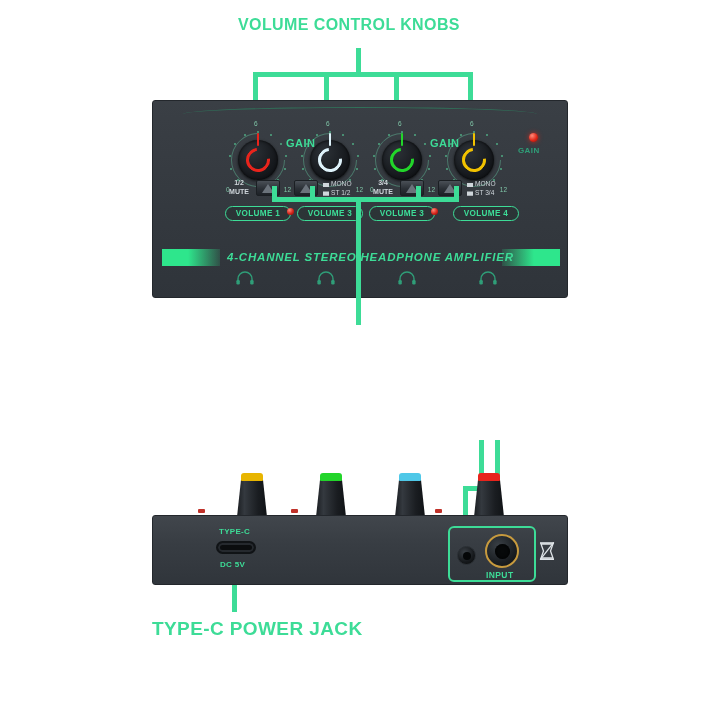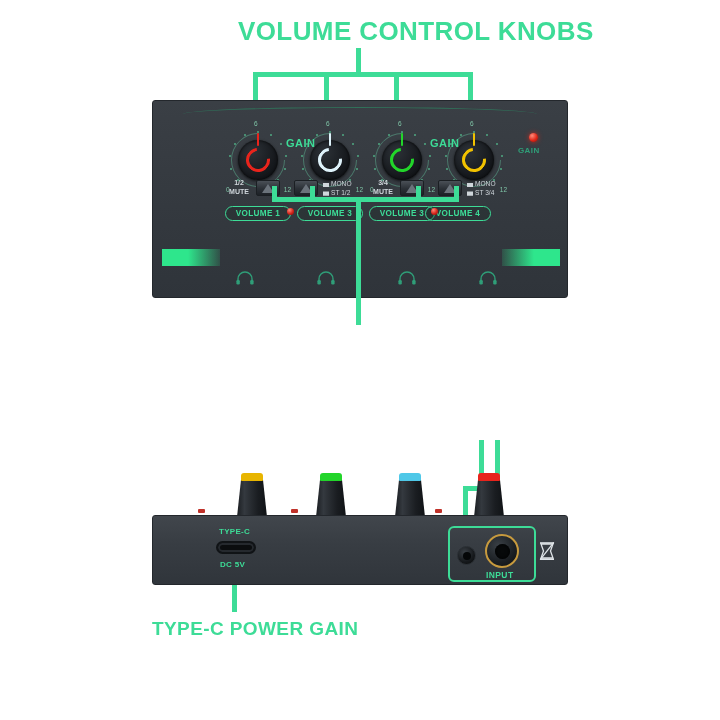--- a/index.html
+++ b/index.html
@@ -14,21 +14,21 @@
   .stage { position:absolute; inset:0; }
 
   
   .callout {
     position:absolute;
     color:#3ddc97;
     font-weight:bold;
     letter-spacing:.4px;
     white-space:nowrap;
   }
-  #c-volume  { left:238px; top:16px;  font-size:26px; }
+  #c-volume  { left:238px; top:16px;  font-size:16px; }
   #c-mono    { left:249px; top:331px; font-size:21px; }
   #c-input   { left:352px; top:411px; font-size:19px; }
   #c-typec   { left:152px; top:618px; font-size:19px; }
 
   
   .ln { position:absolute; background:#3ddc97; }
 
   
   .front-panel {
     position:absolute;
@@ -234,36 +234,36 @@
     position:absolute; border:2px solid #3ddc97; border-radius:6px;
   }
   .weee { position:absolute; width:18px; height:22px; }
 </style>
 </head>
 <body>
 
 <div class="stage">
 
   <div class="callout" id="c-volume">VOLUME CONTROL KNOBS</div>
-  <div class="callout" id="c-typec">TYPE-C POWER GAIN</div>
+  <div class="callout" id="c-typec">TYPE-C POWER JACK</div>
 
   <div class="ln" style="left:356px; top:48px; width:5px; height:26px;"></div>
   <div class="ln" style="left:253px; top:72px; width:220px; height:5px;"></div>
   <div class="ln" style="left:253px; top:72px; width:5px; height:86px;"></div>
   <div class="ln" style="left:324px; top:72px; width:5px; height:86px;"></div>
   <div class="ln" style="left:394px; top:72px; width:5px; height:86px;"></div>
   <div class="ln" style="left:468px; top:72px; width:5px; height:86px;"></div>
 
   <div class="front-panel">
     <div class="fp-inner-arc"></div>
 
     <div class="vol-badge" style="left:72px;">VOLUME 1</div>
     <div class="vol-badge" style="left:144px;">VOLUME 3</div>
     <div class="vol-badge" style="left:216px;">VOLUME 3</div>
-    <div class="vol-badge" style="left:272px;">VOLUME 4</div>
+    <div class="vol-badge" style="left:300px;">VOLUME 4</div>
 
     <div class="knob-wrap" style="left:74px; top:28px; color:#e8241c;">
       <div class="knob-scale">
           <i style="left: 11.201px; top: 50.799px;"></i>
           <i style="left: 4.37042px; top: 39.6525px;"></i>
           <i style="left: 3.34473px; top: 26.6198px;"></i>
           <i style="left: 8.34752px; top: 14.542px;"></i>
           <i style="left: 18.2883px; top: 6.05182px;"></i>
           <i style="left: 31px; top: 3px;"></i>
           <i style="left: 43.7117px; top: 6.05182px;"></i>
@@ -389,20 +389,21 @@
     <div class="mono-block" style="left:314px; top:79px;">
       <div><span class="mini-ico"></span><span>MONO</span></div>
       <div><span class="mini-ico"></span><span>ST 3/4</span></div>
     </div>
 
     <div class="red-dot" style="left:134px; top:107px;"></div>
     <div class="red-dot" style="left:278px; top:107px;"></div>
 
     <div class="green-bar" style="left:9px;  top:148px;"></div>
     <div class="green-bar right" style="left:349px; top:148px;"></div>
+    <div class="brand-text" style="left:74px; top:150px;">4-CHANNEL  STEREO  HEADPHONE  AMPLIFIER</div>
 
     <div class="hp-ico" style="left:82px;  top:170px;">
       <svg viewBox="0 0 20 14" width="20" height="14">
           <path d="M3 11V8a7 7 0 0114 0v3" fill="none" stroke="#2f9e78" stroke-width="1.4"></path>
           <rect x="1.4" y="9" width="3.4" height="4.4" rx="1.2" fill="#2f9e78"></rect>
           <rect x="15.2" y="9" width="3.4" height="4.4" rx="1.2" fill="#2f9e78"></rect>
         </svg>
     </div>
     <div class="hp-ico" style="left:163px; top:170px;">
       <svg viewBox="0 0 20 14" width="20" height="14">

